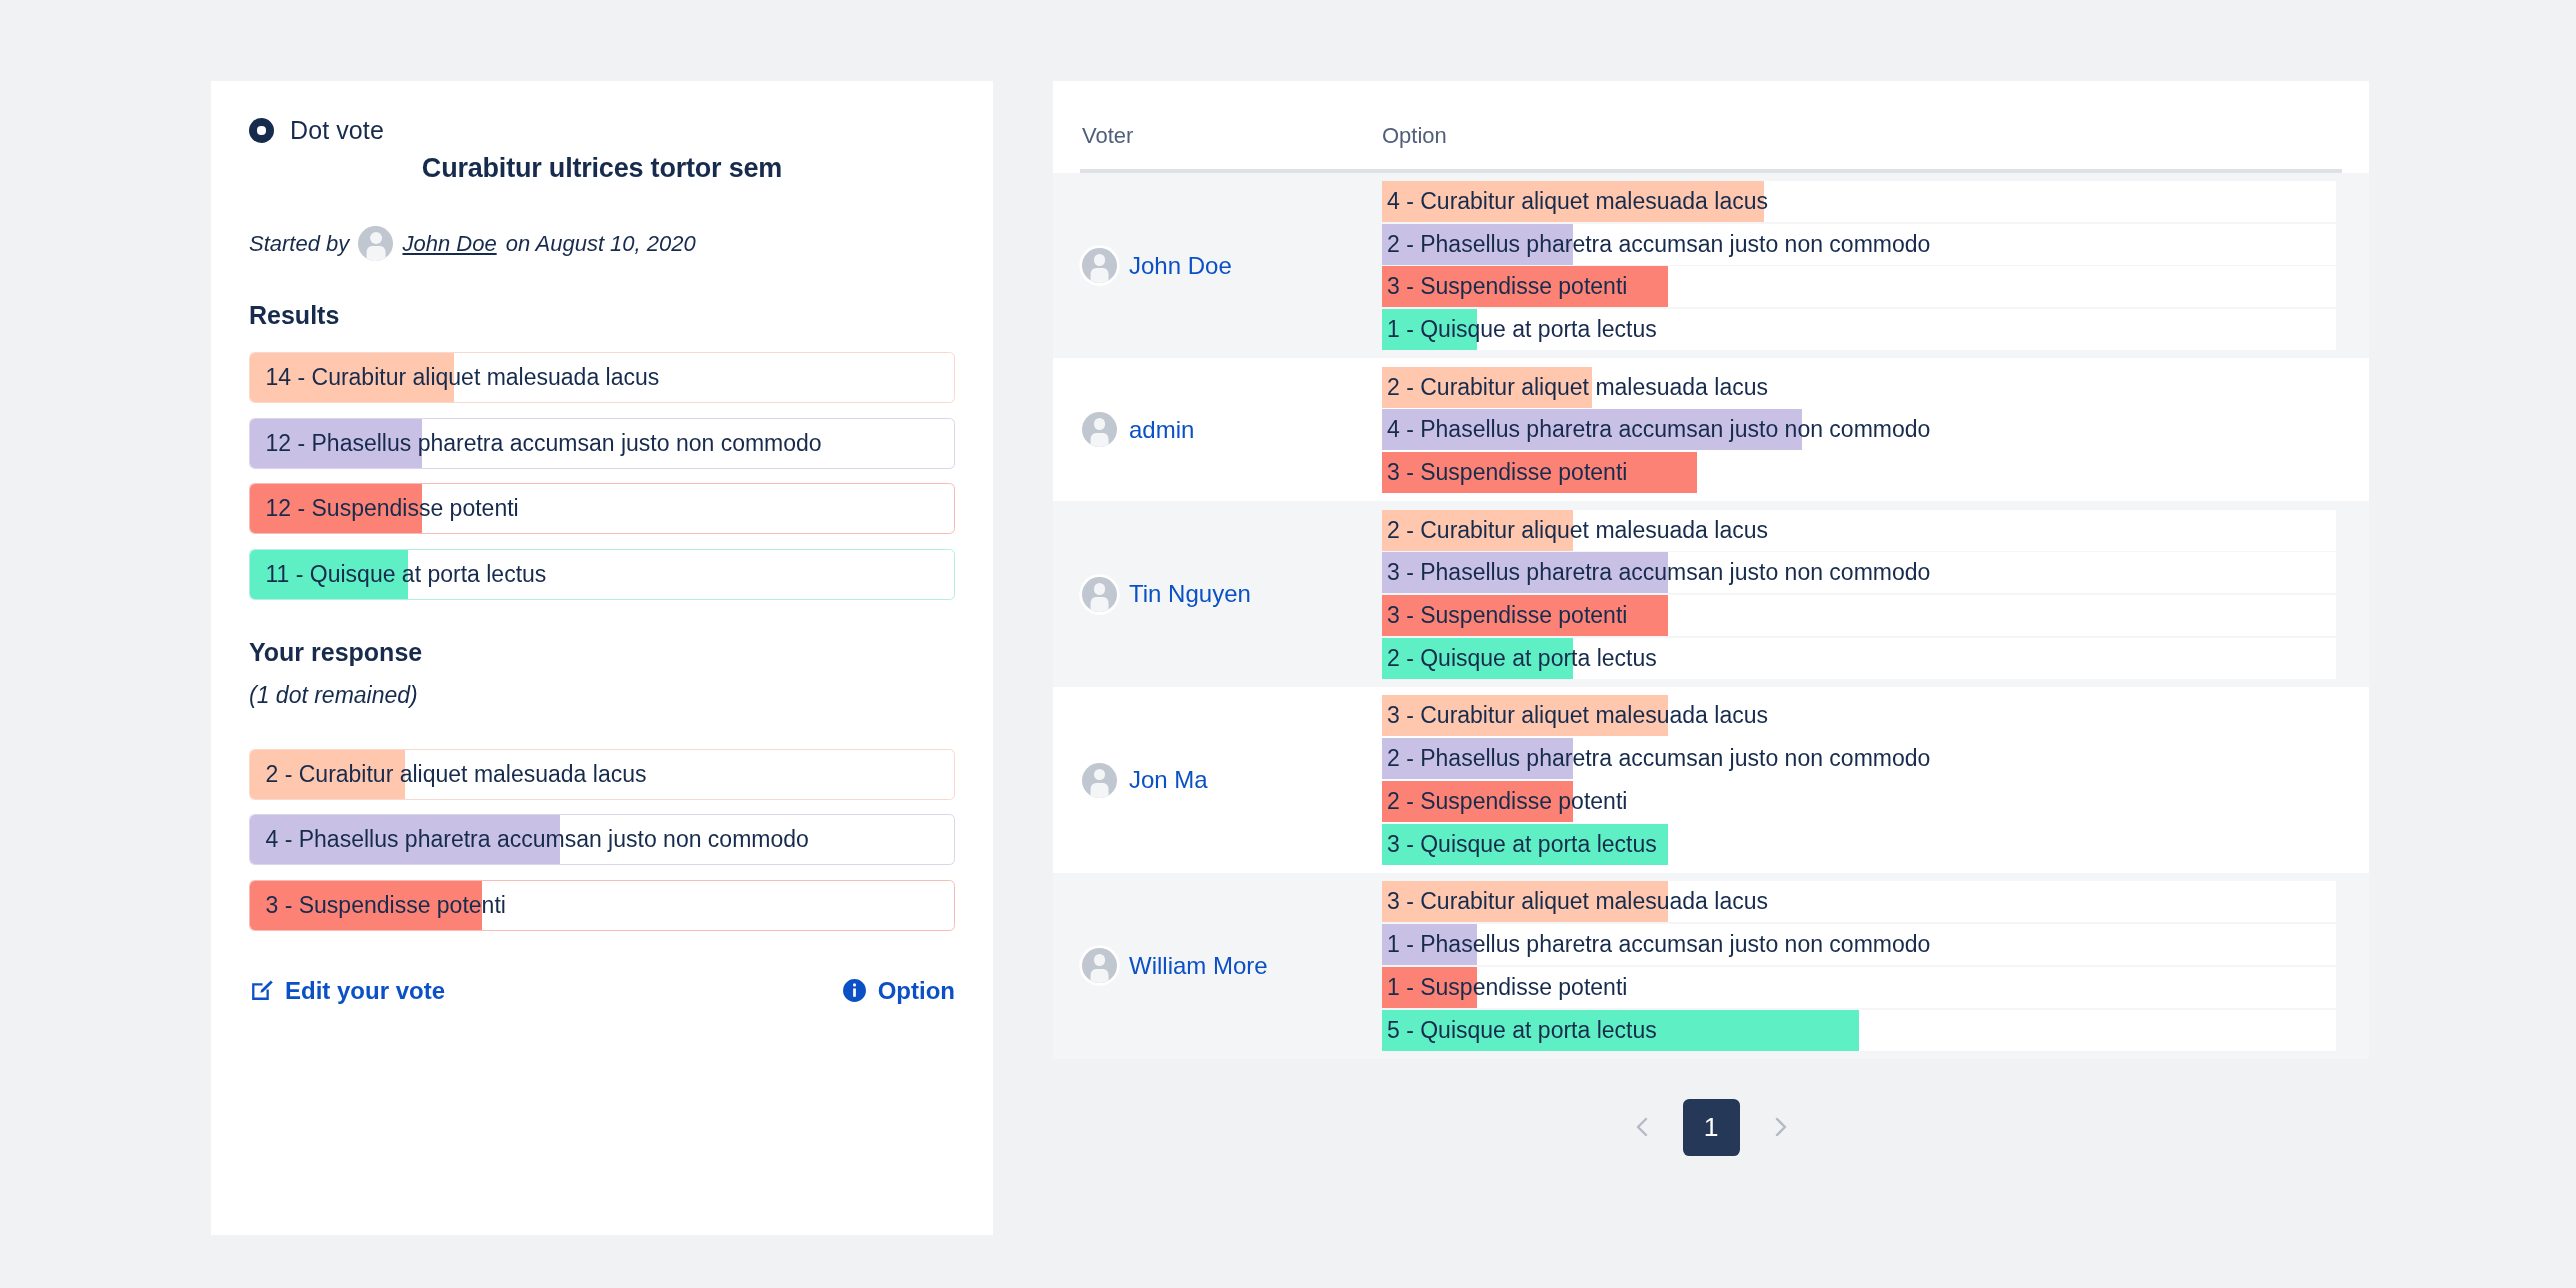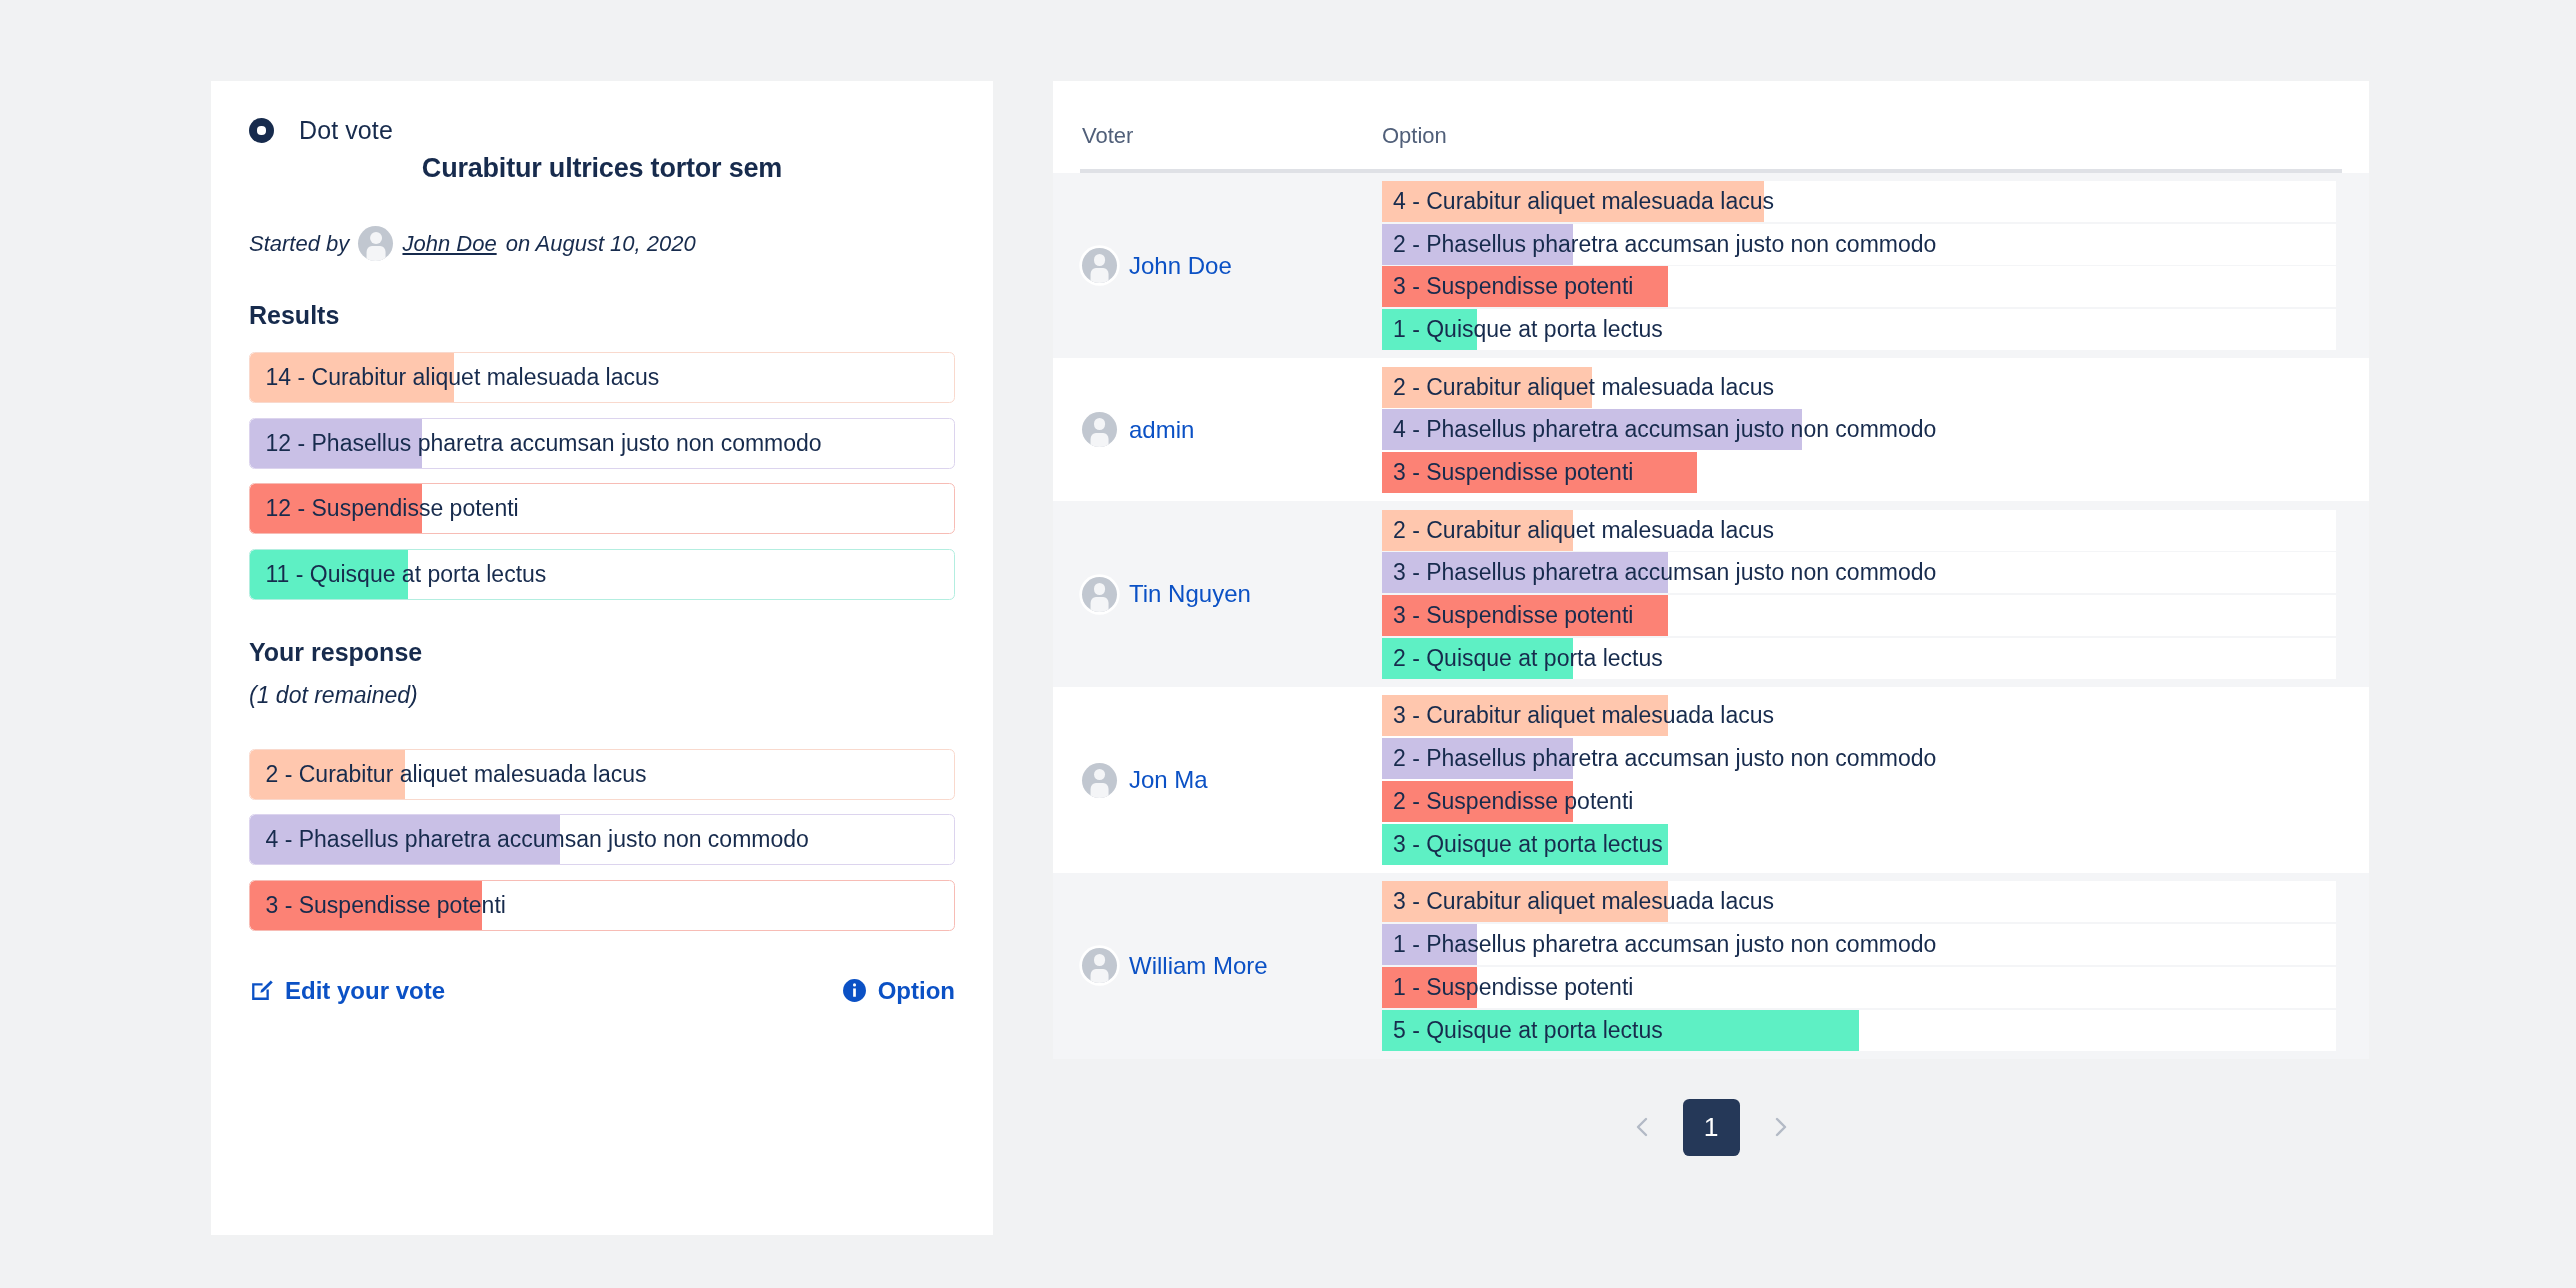--- a/index.html
+++ b/index.html
@@ -17,21 +17,21 @@
 
   
   .poll-card {
     position: absolute;
     left: 211px; top: 81px;
     width: 782px; height: 1154px;
     background: #ffffff;
     padding: 35px 38px 0 38px;
   }
   .poll-type {
-    display: flex; align-items: center; gap: 25px;
+    display: flex; align-items: center; gap: 16px;
     margin-bottom: 7.3px;
   }
   .dot-icon {
     width: 25px; height: 25px;
     border-radius: 50%;
     background: #172b4d;
     display: flex; align-items: center; justify-content: center;
     flex: 0 0 auto;
   }
   .dot-icon::after {
@@ -184,21 +184,21 @@
     display: flex; align-items: center;
     margin-bottom: 1.8px;
   }
   .opt-row:last-child { margin-bottom: 0; }
   .opt-fill {
     position: absolute; left: 0; top: 0; bottom: 0;
   }
   .opt-label {
     position: relative;
     font-size: 23px; color: #172b4d;
-    padding-left: 11px; white-space: nowrap; text-align: right;
+    padding-left: 5px; white-space: nowrap; text-align: right;
   }
 
   
   .pagination {
     display: flex; align-items: center; justify-content: center;
     gap: 20px;
     margin-top: 40px;
   }
   .page-arrow {
     width: 40px; height: 40px;

